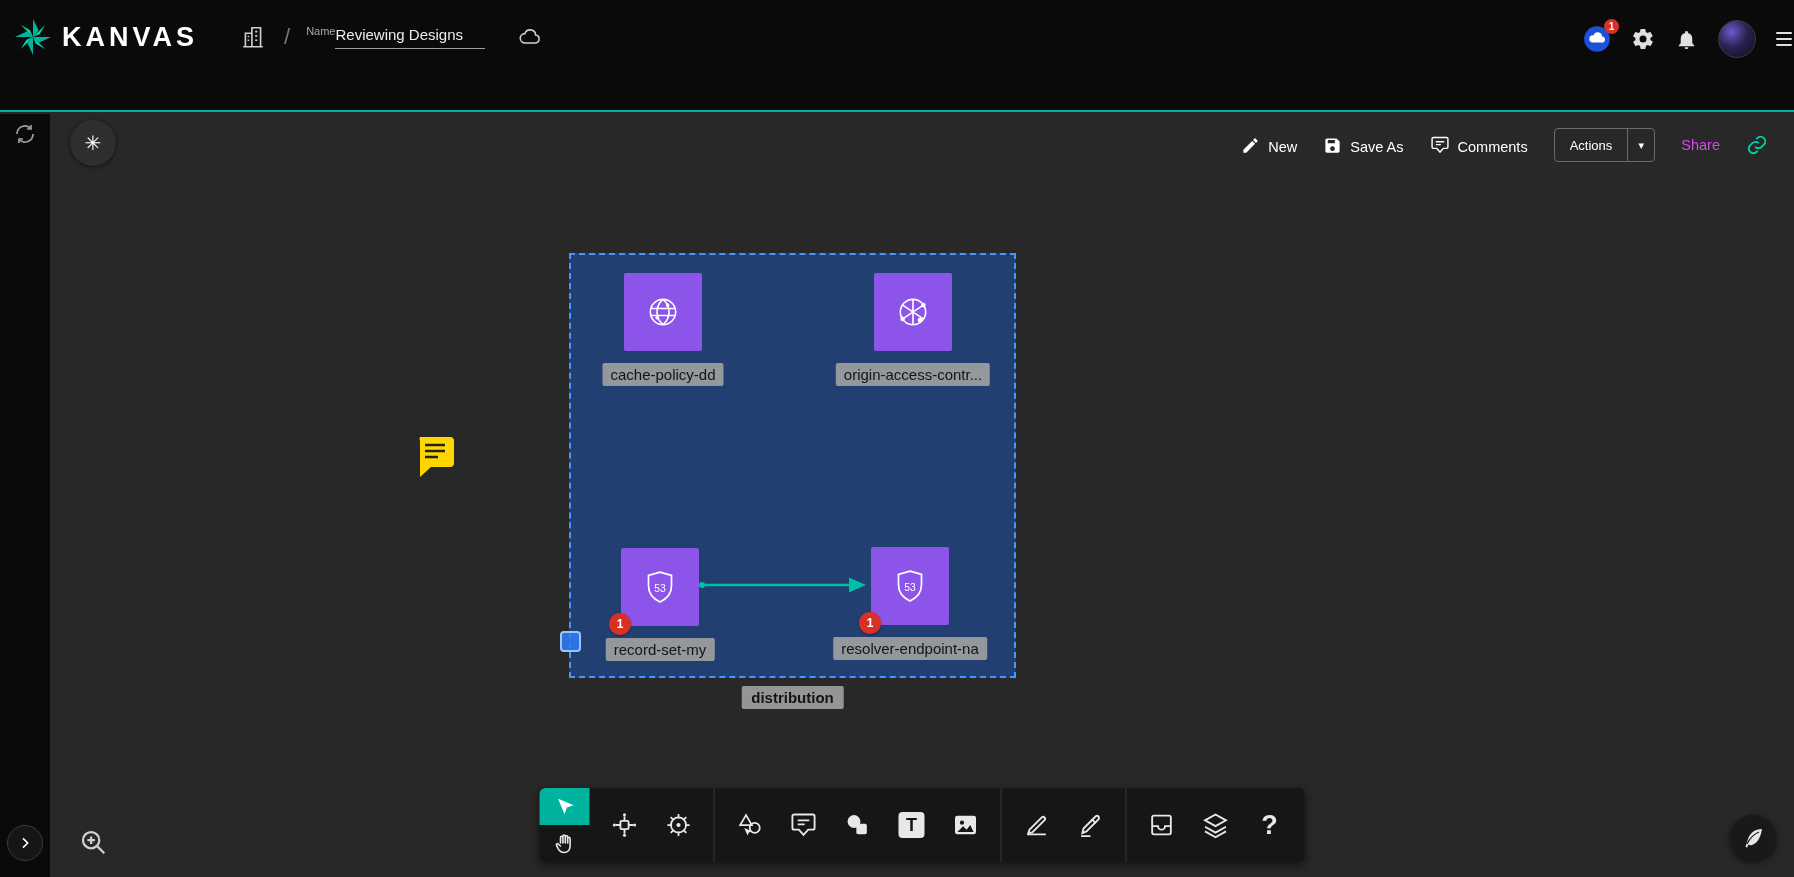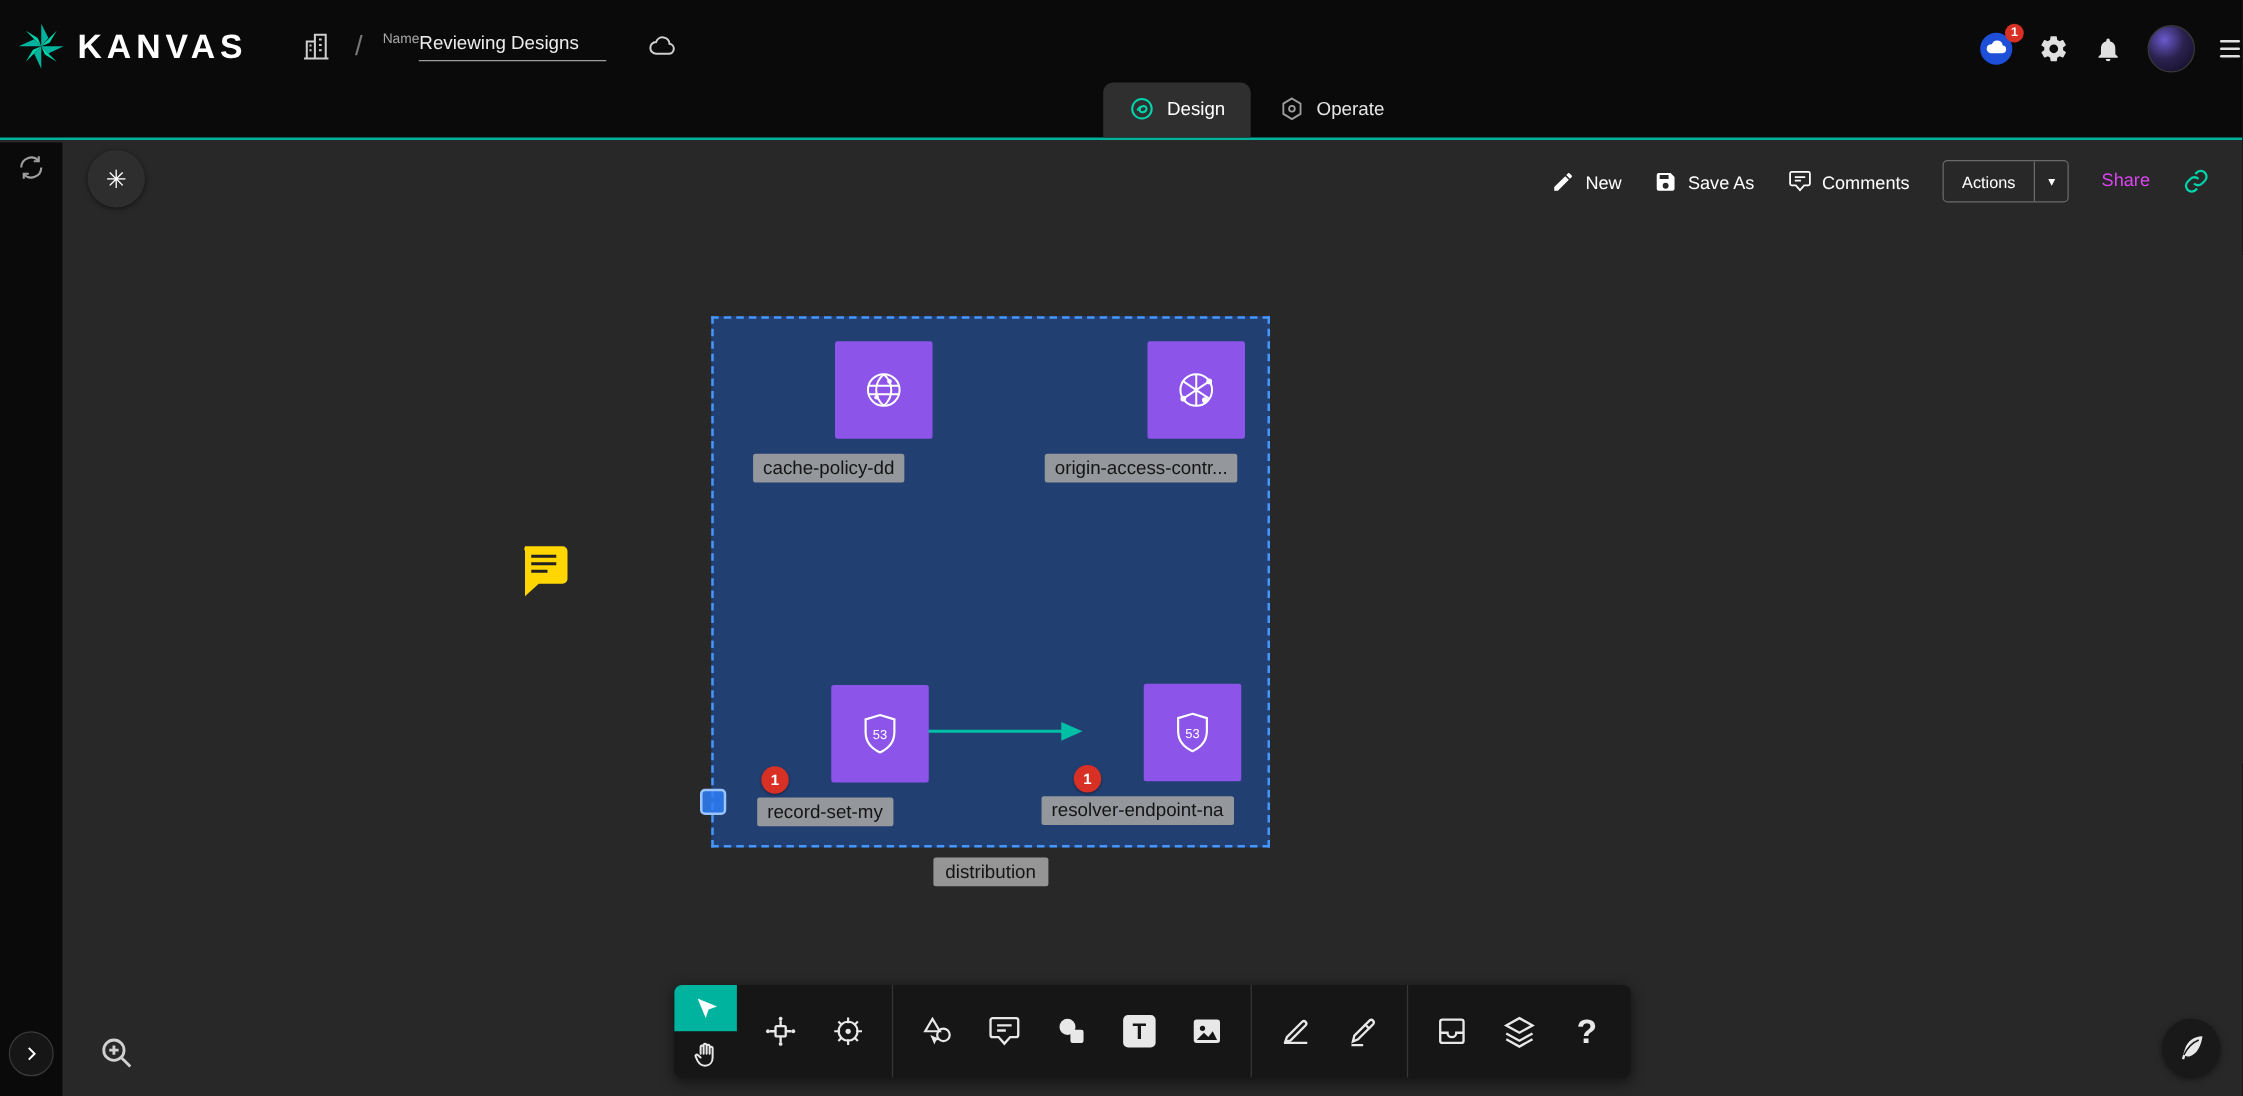--- a/index.html
+++ b/index.html
@@ -87,36 +87,36 @@
 
   
   .selection {
     position: absolute; left: 519px; top: 139px; width: 447px; height: 425px;
     background: rgba(30, 82, 175, 0.55); border: 2px dashed #4596ff;
   }
   .edges { position: absolute; inset: -2px; pointer-events: none; }
   .node { position: absolute; width: 78px; height: 78px; cursor: pointer; }
   .node-square {
     width: 78px; height: 78px; background: #8C54E8; border-radius: 2px;
-    display: flex; align-items: center; justify-content: center; margin-left: 44px;
+    display: flex; align-items: center; justify-content: center;
   }
   .node-label {
     position: absolute; top: 90px; left: 50%; transform: translateX(-50%);
     white-space: nowrap; background: rgba(158,158,158,0.92); color: #141414;
     font-size: 15px; padding: 3px 8px; border-radius: 2px;
   }
   .node-badge {
     position: absolute; left: -12px; bottom: -9px; width: 22px; height: 22px;
     border-radius: 50%; background: #d93025; color: #fff; font-size: 12px; font-weight: 700;
     display: flex; align-items: center; justify-content: center; box-shadow: 0 1px 2px rgba(0,0,0,.4);
   }
   .group-label {
     position: absolute; top: calc(100% + 10px); left: 50%; transform: translateX(-50%);
     background: rgba(158,158,158,0.92); color: #141414; font-size: 15px;
-    padding: 3px 10px; border-radius: 2px; white-space: nowrap; cursor: pointer;
+    padding: 3px 10px; border-radius: 2px; white-space: nowrap; cursor: pointer; font-weight: bold;
   }
   .port-handle {
     position: absolute; left: -11px; top: 376px; width: 21px; height: 21px;
     background: rgba(45,127,247,0.85); border: 2px solid #9cc4ff; border-radius: 4px; cursor: pointer;
   }
   .comment-marker { position: absolute; left: 365px; top: 322px; cursor: pointer; }
 
   
   .toolbar {
     position: absolute; left: 50%; transform: translateX(-50%); bottom: 15px;
@@ -208,36 +208,20 @@
 
       <div class="avatar"></div>
 
       <div class="hamburger">
         <span></span>
           <span></span>
           <span></span>
       </div>
     </div>
 
-    <div class="tabs">
-      <div class="tab active">
-        <svg width="22" height="22" viewBox="0 0 24 24" fill="none" stroke="#00D3A9" stroke-width="1.8">
-          <circle cx="12" cy="12" r="8.5"></circle>
-          <path d="M8 13.5c2-4.5 8-5 8-1.5s-6 4-6 1 4-4.5 6-2"></path>
-        </svg>
-        <span>Design</span>
-      </div>
-      <div class="tab">
-        <svg width="22" height="22" viewBox="0 0 24 24" fill="none" stroke="#9e9e9e" stroke-width="1.6">
-          <path d="M12 3l7.5 4.5v9L12 21l-7.5-4.5v-9z"></path>
-          <circle cx="12" cy="12" r="2.5"></circle>
-        </svg>
-        <span>Operate</span>
-      </div>
-    </div>
   </div>
 
   <div class="left-strip">
     <span class="strip-sync">
       <svg width="24" height="24" viewBox="0 0 24 24" fill="none" stroke="#9e9e9e" stroke-width="1.7">
         <path d="M4 12a8 8 0 0 1 14-5.3M20 12a8 8 0 0 1-14 5.3"></path>
         <path d="M18 3v4h-4M6 21v-4h4"></path>
       </svg>
     </span>
     <div class="strip-expand">

